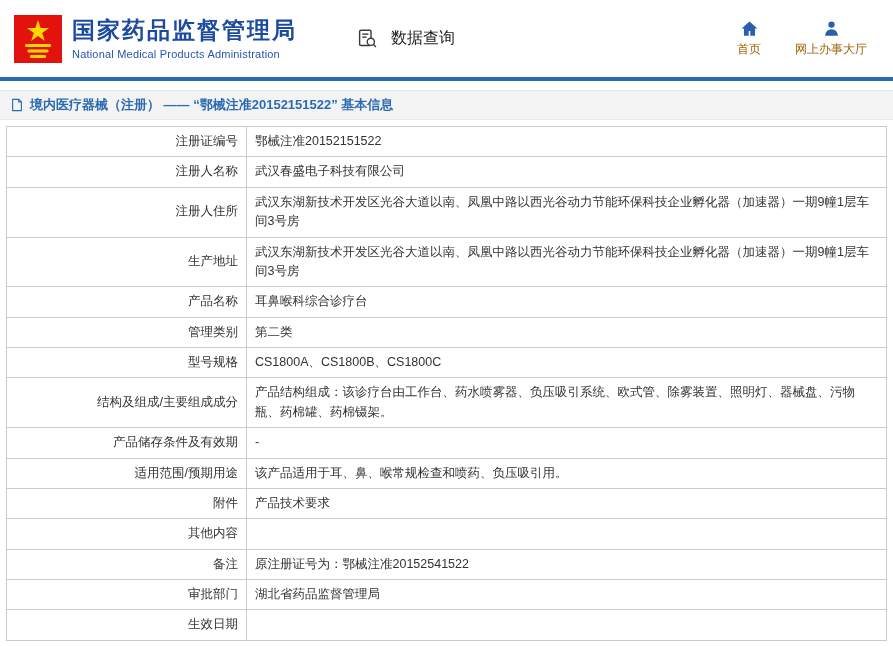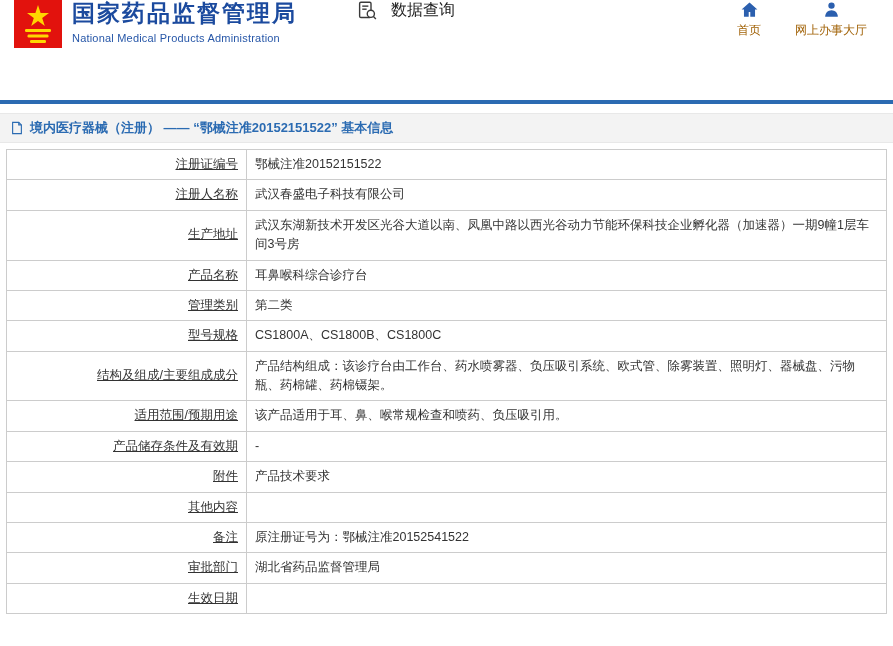--- a/index.html
+++ b/index.html
@@ -14,21 +14,21 @@
   }
   *{box-sizing:border-box;}
   html,body{margin:0;padding:0;}
   body{
     width:893px;height:646px;background:#fff;
     font-family:"Liberation Sans","DejaVu Sans",sans-serif;
     color:var(--text-dark);overflow:hidden;
   }
   
   .header{
-    display:flex;align-items:flex-start;height:100px;padding:0 14px;position:relative;
+    display:flex;align-items:center;height:77px;padding:0 14px;position:relative;
   }
   .logo{
     width:48px;height:48px;flex:0 0 48px;margin-right:10px;
   }
   .agency{display:flex;flex-direction:column;justify-content:center;}
   .agency-cn{
     font-size:23px;font-weight:bold;color:var(--accent-blue);
     letter-spacing:2px;line-height:1.2;
   }
   .agency-en{
@@ -60,21 +60,21 @@
   }
   .info-table td{
     border:1px solid var(--border-gray);
     padding:5px 8px;line-height:1.55;vertical-align:middle;
     word-break:break-all;
   }
   .label-cell{
     width:240px;text-align:right;padding-right:10px;color:#333;
     white-space:nowrap;
   }
-  .label-cell .label-inner{display:inline-flex;align-items:flex-start;gap:4px;text-decoration:underline;}
+  .label-cell .label-inner{display:inline-flex;align-items:flex-start;gap:4px;}
   .icon-wrap{display:inline-flex;align-items:center;}
 </style>
 </head>
 <body>
 
 <div class="header">
   <div class="logo icon-wrap">
     <svg viewBox="0 0 48 48" width="48" height="48" aria-hidden="true">
       <rect width="48" height="48" fill="#e2120d"></rect>
       <g fill="#ffd700">
@@ -144,20 +144,26 @@
         <td class="value-cell">鄂械注准20152151522</td>
       </tr>
       <tr>
         <td class="label-cell"><span class="label-inner">
             <span>注册人名称</span>
           </span></td>
         <td class="value-cell">武汉春盛电子科技有限公司</td>
       </tr>
       <tr>
         <td class="label-cell"><span class="label-inner">
+            <span>注册人住所</span>
+          </span></td>
+        <td class="value-cell">武汉东湖新技术开发区光谷大道以南、凤凰中路以西光谷动力节能环保科技企业孵化器（加速器）一期9幢1层车间3号房</td>
+      </tr>
+      <tr>
+        <td class="label-cell"><span class="label-inner">
             <span>生产地址</span>
           </span></td>
         <td class="value-cell">武汉东湖新技术开发区光谷大道以南、凤凰中路以西光谷动力节能环保科技企业孵化器（加速器）一期9幢1层车间3号房</td>
       </tr>
       <tr>
         <td class="label-cell"><span class="label-inner">
             <span>产品名称</span>
           </span></td>
         <td class="value-cell">耳鼻喉科综合诊疗台</td>
       </tr>
@@ -174,29 +180,29 @@
         <td class="value-cell">CS1800A、CS1800B、CS1800C</td>
       </tr>
       <tr>
         <td class="label-cell"><span class="label-inner">
             <span>结构及组成/主要组成成分</span>
           </span></td>
         <td class="value-cell">产品结构组成：该诊疗台由工作台、药水喷雾器、负压吸引系统、欧式管、除雾装置、照明灯、器械盘、污物瓶、药棉罐、药棉镊架。</td>
       </tr>
       <tr>
         <td class="label-cell"><span class="label-inner">
+            <span>产品储存条件及有效期</span>
+          </span></td>
+        <td class="value-cell">-</td>
+      </tr>
+      <tr>
+        <td class="label-cell"><span class="label-inner">
             <span>适用范围/预期用途</span>
           </span></td>
         <td class="value-cell">该产品适用于耳、鼻、喉常规检查和喷药、负压吸引用。</td>
-      </tr>
-      <tr>
-        <td class="label-cell"><span class="label-inner">
-            <span>产品储存条件及有效期</span>
-          </span></td>
-        <td class="value-cell">-</td>
       </tr>
       <tr>
         <td class="label-cell"><span class="label-inner">
             <span>附件</span>
           </span></td>
         <td class="value-cell">产品技术要求</td>
       </tr>
       <tr>
         <td class="label-cell"><span class="label-inner">
             <span>其他内容</span>

